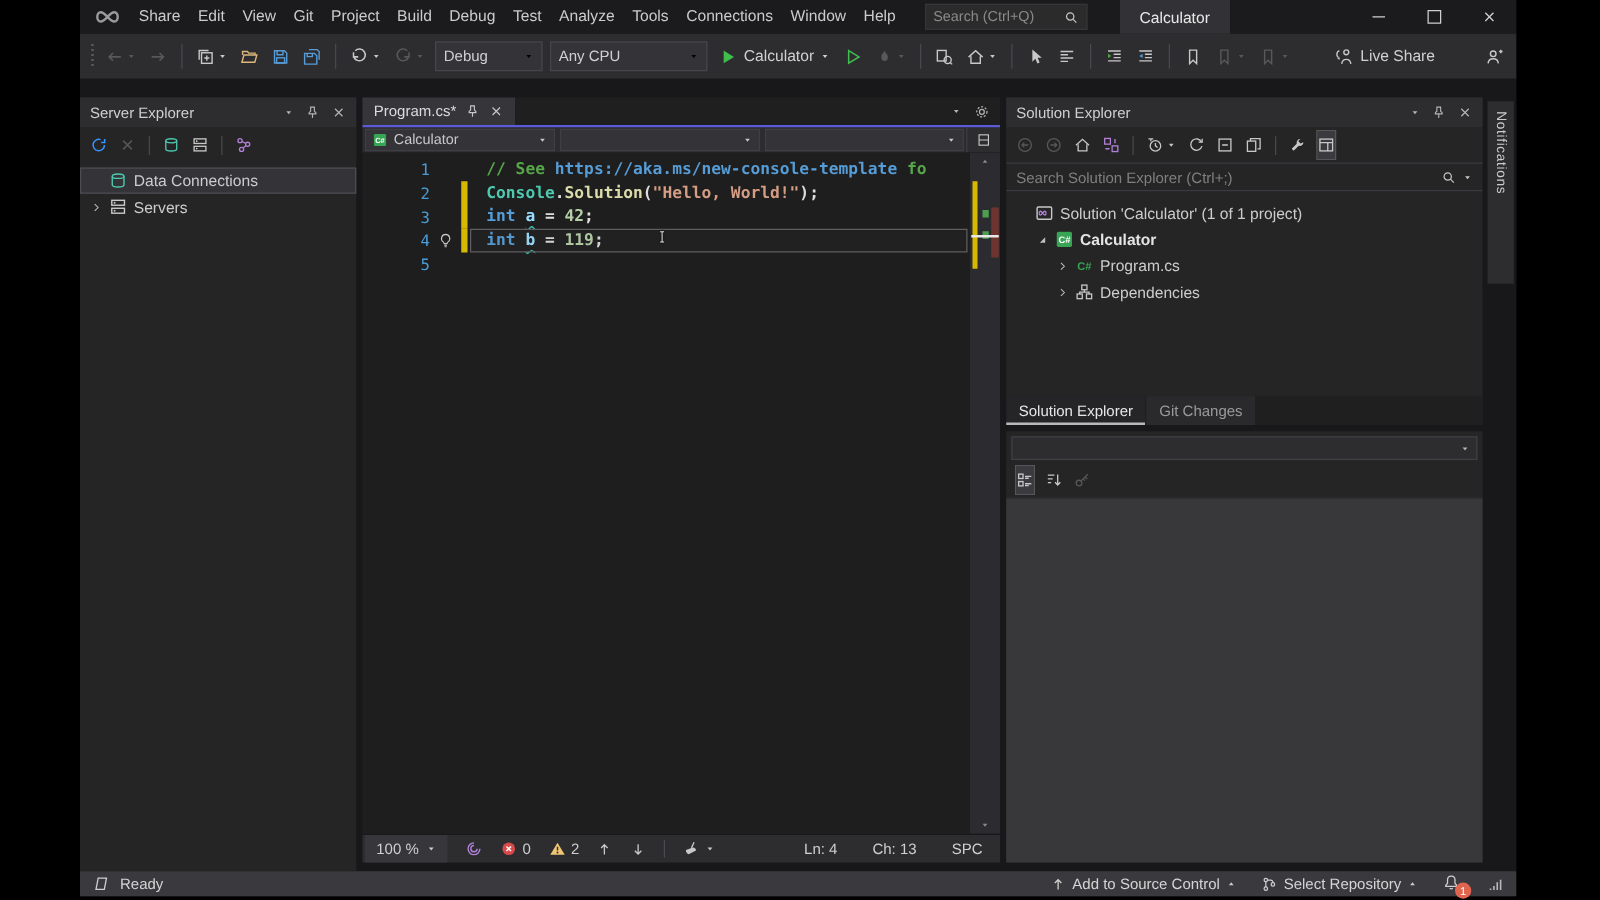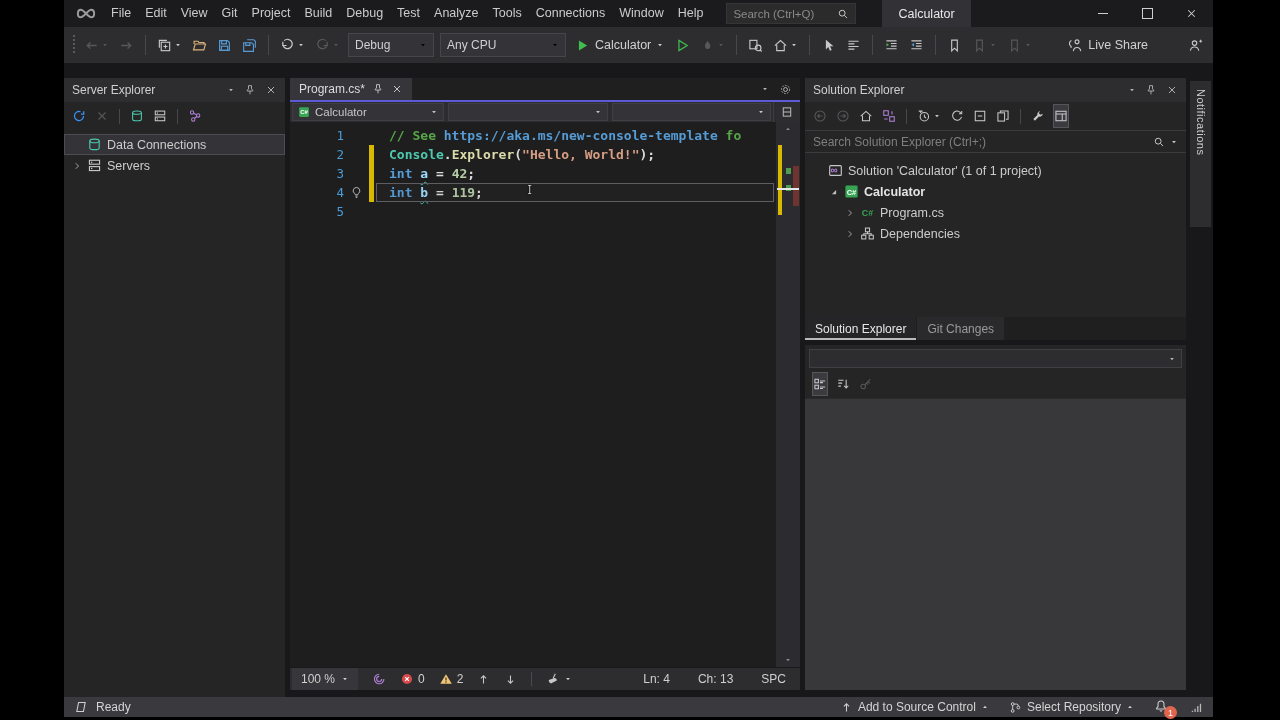--- a/index.html
+++ b/index.html
@@ -472,21 +472,21 @@
 </svg>
 
 <div class="screen">
   <div class="vs-window">
 
     <div class="titlebar">
       <svg class="vslogo" viewBox="0 0 22 14">
           <path d="M6 3.5C2.5 3.5 2.5 10.5 6 10.5 9.5 10.5 12.5 3.5 16 3.5c3.5 0 3.5 7 0 7C12.5 10.5 9.5 3.5 6 3.5z" fill="none" stroke="#9a9a9a" stroke-width="1.8"></path>
         </svg>
       <nav class="menu" id="menu">
-          <div class="mitem">File</div>
+          <div class="mitem">Share</div>
           <div class="mitem">Edit</div>
           <div class="mitem">View</div>
           <div class="mitem">Git</div>
           <div class="mitem">Project</div>
           <div class="mitem">Build</div>
           <div class="mitem">Debug</div>
           <div class="mitem">Test</div>
           <div class="mitem">Analyze</div>
           <div class="mitem">Tools</div>
           <div class="mitem">Connections</div>
@@ -789,21 +789,21 @@
           </div>
           <div class="nsplit">
             <svg class="i i12">
                 <use href="#ic-split"></use>
               </svg>
           </div>
         </div>
         <div class="code-wrap">
           <div id="code-lines">
               <div class="cline"><span class="lnum">1</span><span class="lglyph"></span><span class="lchg"></span><span class="ltext"><span class="sg-cmt">// See </span><span class="sg-lnk">https://aka.ms/new-console-template</span><span class="sg-cmt"> fo</span></span></div>
-              <div class="cline"><span class="lnum">2</span><span class="lglyph"></span><span class="lchg on"></span><span class="ltext"><span class="sg-cls">Console</span><span class="sg-pln">.</span><span class="sg-mth">Explorer</span><span class="sg-pln">(</span><span class="sg-str">"Hello, World!"</span><span class="sg-pln">);</span></span></div>
+              <div class="cline"><span class="lnum">2</span><span class="lglyph"></span><span class="lchg on"></span><span class="ltext"><span class="sg-cls">Console</span><span class="sg-pln">.</span><span class="sg-mth">Solution</span><span class="sg-pln">(</span><span class="sg-str">"Hello, World!"</span><span class="sg-pln">);</span></span></div>
               <div class="cline"><span class="lnum">3</span><span class="lglyph"></span><span class="lchg on"></span><span class="ltext"><span class="sg-kw">int</span><span class="sg-pln"> </span><span class="sg-vw">a</span><span class="sg-pln"> = </span><span class="sg-num">42</span><span class="sg-pln">;</span></span></div>
               <div class="cline cur"><span class="lnum">4</span><span class="lglyph"><svg class="i bulb" viewBox="0 0 16 16">
                     <use href="#ic-bulb"></use>
                   </svg></span><span class="lchg on"></span><span class="ltext"><span class="sg-kw">int</span><span class="sg-pln"> </span><span class="sg-vw">b</span><span class="sg-pln"> = </span><span class="sg-num">119</span><span class="sg-pln">;</span></span><div class="curbox"></div></div>
               <div class="cline"><span class="lnum">5</span><span class="lglyph"></span><span class="lchg"></span><span class="ltext"></span></div>
             </div>
           <svg class="ibeam" viewBox="0 0 16 16">
               <use href="#ic-ibeam"></use>
             </svg>
           <div class="vscroll">

